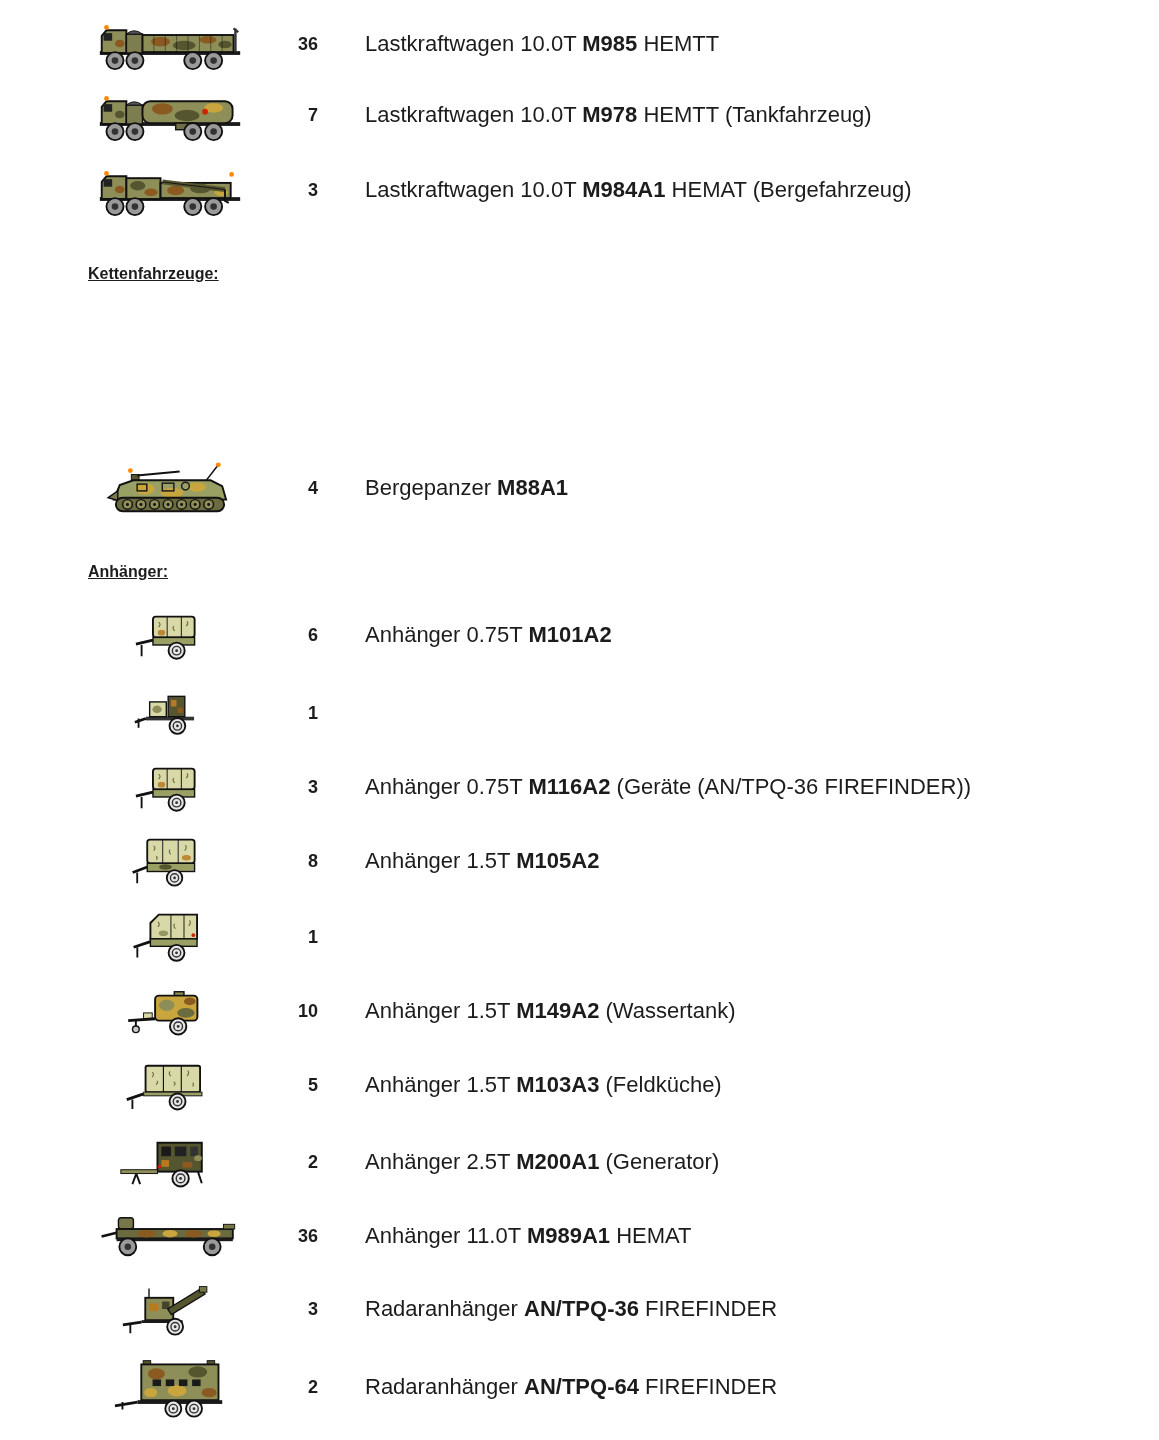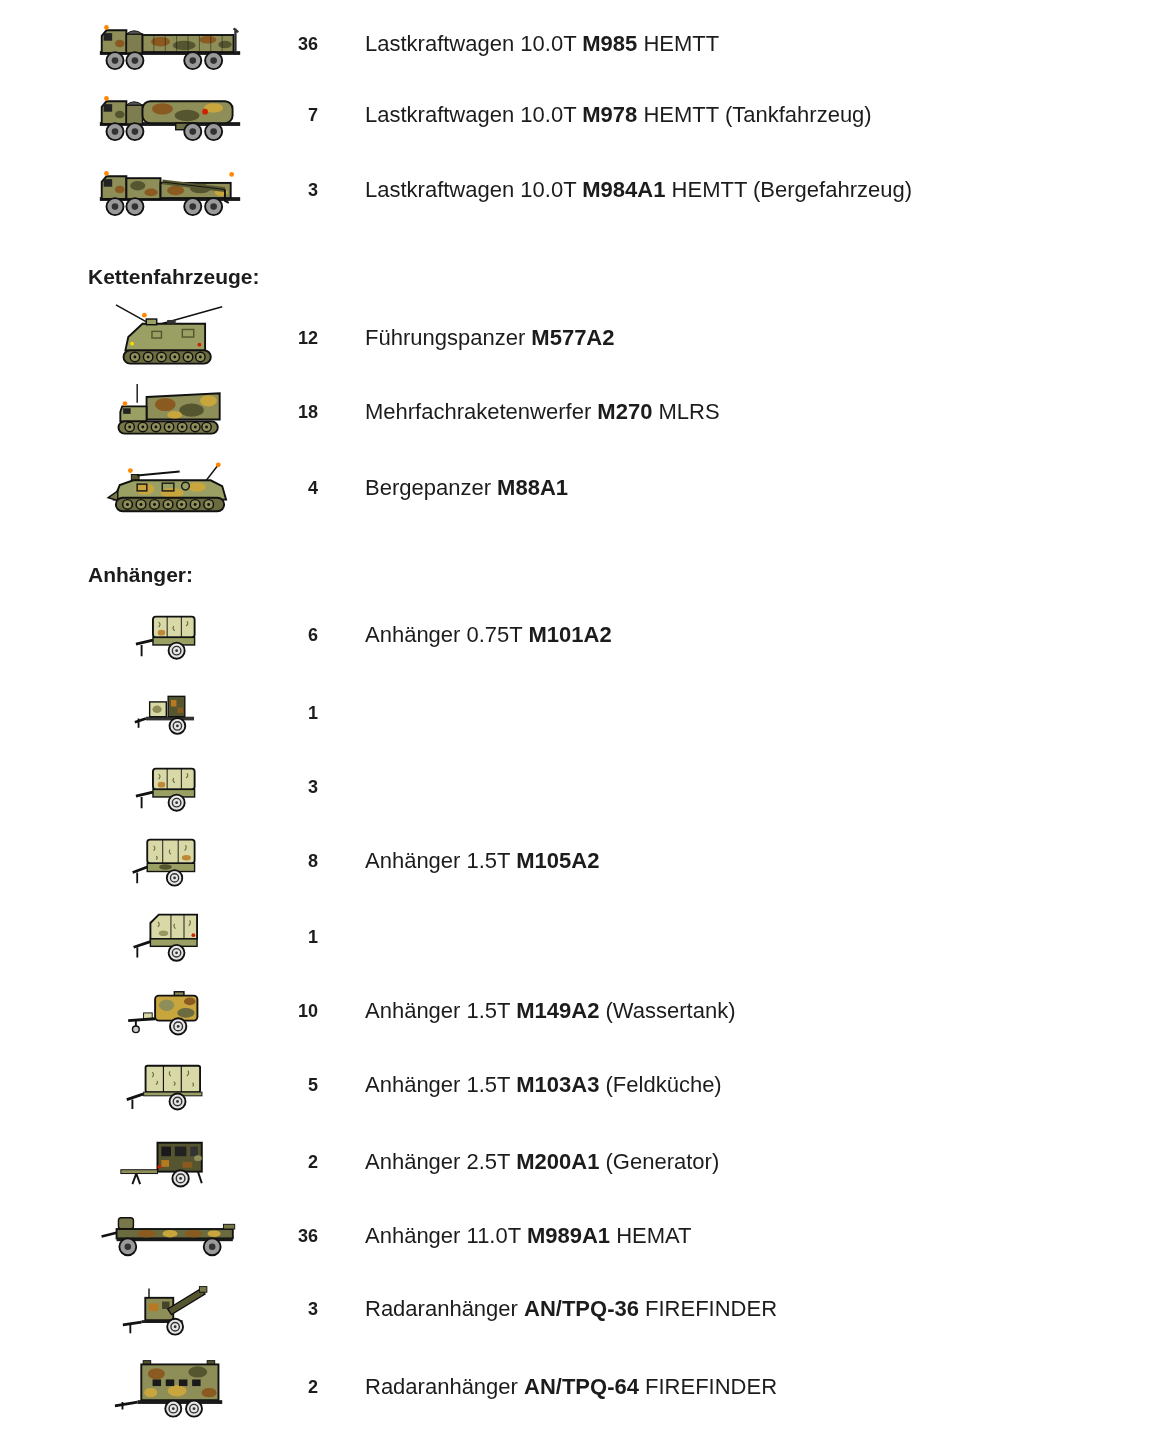--- a/index.html
+++ b/index.html
@@ -37,22 +37,23 @@
   }
   .desc-cell{
     margin-left:47px;
     font-size:22px;
     white-space:nowrap;
   }
   .b{font-weight:700;}
   .heading{
     position:absolute;
     left:88px;
-    font-size:21px;
+    font-size:16px;
     font-weight:700;
+    text-decoration:underline;
   }
   svg.veh{display:block;}
 </style>
 </head>
 <body>
 
 <div class="page">
 
   <svg style="position:absolute;width:0;height:0" aria-hidden="true">
     <defs>
@@ -364,44 +365,26 @@
     <div class="desc-cell"><span>Lastkraftwagen 10.0T </span><span class="b">M978</span><span> HEMTT (Tankfahrzeug)</span></div>
   </div>
 
   <div class="row" style="top:150px">
     <div class="icon-cell">
         <svg class="veh" width="152" height="55" viewBox="0 0 160 58">
           <use href="#sym-hemtt-wrecker"></use>
         </svg>
       </div>
     <div class="qty-cell">3</div>
-    <div class="desc-cell"><span>Lastkraftwagen 10.0T </span><span class="b">M984A1</span><span> HEMTT (Bergefahrzeug)</span></div>
+    <div class="desc-cell"><span>Lastkraftwagen 10.0T </span><span class="b">M984A1</span><span> HEMAT (Bergefahrzeug)</span></div>
   </div>
 
   <div class="heading" style="top:265px">Kettenfahrzeuge:</div>
 
-  <div class="row" style="top:298px">
-    <div class="icon-cell">
-        <svg class="veh" width="124" height="74" viewBox="0 0 130 78">
-          <use href="#sym-m577"></use>
-        </svg>
-      </div>
-    <div class="qty-cell">12</div>
-    <div class="desc-cell"><span>Führungspanzer </span><span class="b">M577A2</span><span></span></div>
-  </div>
-
-  <div class="row" style="top:372px">
-    <div class="icon-cell">
-        <svg class="veh" width="122" height="60" viewBox="0 0 130 64">
-          <use href="#sym-m270"></use>
-        </svg>
-      </div>
-    <div class="qty-cell">18</div>
-    <div class="desc-cell"><span>Mehrfachraketenwerfer </span><span class="b">M270</span><span> MLRS</span></div>
-  </div>
+
 
   <div class="row" style="top:448px">
     <div class="icon-cell">
         <svg class="veh" width="136" height="58" viewBox="0 0 140 60">
           <use href="#sym-m88"></use>
         </svg>
       </div>
     <div class="qty-cell">4</div>
     <div class="desc-cell"><span>Bergepanzer </span><span class="b">M88A1</span><span></span></div>
   </div>
@@ -427,20 +410,21 @@
     <div class="qty-cell">1</div>
   </div>
 
   <div class="row" style="top:747px">
     <div class="icon-cell">
         <svg class="veh" width="76" height="53" viewBox="0 0 80 56">
           <use href="#sym-trl-covered-s"></use>
         </svg>
       </div>
     <div class="qty-cell">3</div>
+    <div class="desc-cell"><span>Anhänger 0.75T </span><span class="b">M116A2</span><span> (Geräte (AN/TPQ-36 FIREFINDER))</span></div>
   </div>
 
   <div class="row" style="top:821px">
     <div class="icon-cell">
         <svg class="veh" width="82" height="55" viewBox="0 0 90 60">
           <use href="#sym-trl-covered-m"></use>
         </svg>
       </div>
     <div class="qty-cell">8</div>
     <div class="desc-cell"><span>Anhänger 1.5T </span><span class="b">M105A2</span><span></span></div>

